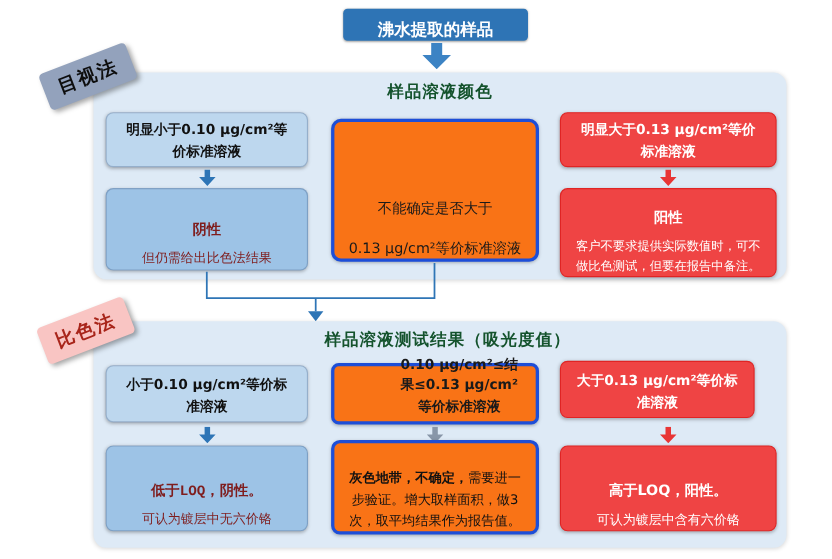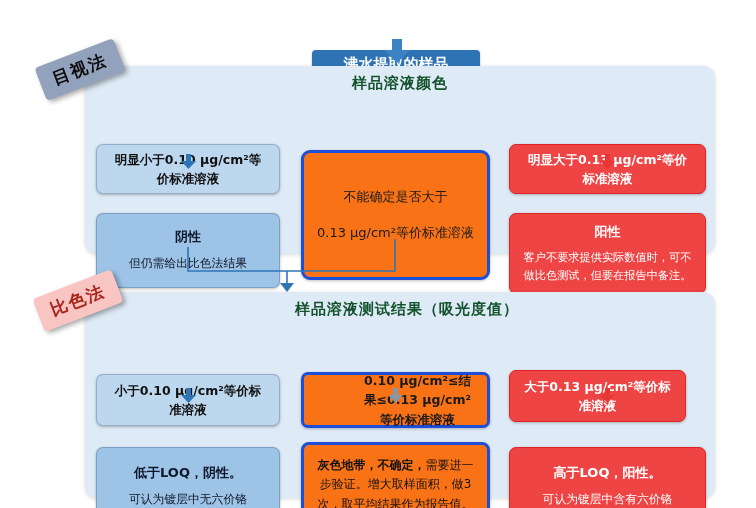--- a/index.html
+++ b/index.html
@@ -2,42 +2,42 @@
 <html><head>
 <meta charset="utf-8">
 <style>
   html,body{margin:0;padding:0;background:#ffffff;}
   .canvas{
     position:relative;width:756px;height:508px;background:#ffffff;overflow:hidden;
     font-family:"DejaVu Sans","Liberation Sans",sans-serif;
   }
   .abs{position:absolute;box-sizing:border-box;}
   .node{
-    display:flex;flex-direction:column;align-items:center;justify-content:center;
-    text-align:center;border-radius:7px;box-shadow:0 1px 3px rgba(0,0,0,.25);margin-top:42px;
+    display:flex;flex-direction:column;align-items:center;justify-content:flex-end;
+    text-align:center;border-radius:7px;box-shadow:0 1px 3px rgba(0,0,0,.25);
   }
   .start{
     background:#2E74B5;color:#fff;font-weight:bold;font-size:15px;
     border-radius:4px;box-shadow:0 1px 2px rgba(0,0,0,.35);
   }
   .panel{
     background:#DEEAF6;border-radius:12px;box-shadow:0 1px 4px rgba(0,0,0,.15);
   }
   .panel-title{
     text-align:center;font-weight:bold;font-size:15px;color:#14532d;letter-spacing:1px;
   }
   .tag{
     display:flex;align-items:center;justify-content:center;font-weight:bold;font-size:17px;
     border-radius:4px;box-shadow:2px 3px 5px rgba(0,0,0,.35);transform:rotate(-21deg);
     letter-spacing:2px;
   }
   .tag-visual{background:#93A2BC;color:#0d0d0d;}
   .tag-color{background:#F9C5C3;color:#A8251A;}
   .blue-light{background:#BDD7EE;color:#111;border:1px solid rgba(31,56,100,.25);}
-  .blue-mid{background:#9DC3E6;color:#0f172a;border:1px solid rgba(31,56,100,.25);}
+  .blue-mid{background:#9DC3E6;color:#7f1d1d;border:1px solid rgba(31,56,100,.25);font-family:Liberation Mono, monospace;}
   .graybox{background:#f97316;color:#1a1a1a;border:3px solid #1d4ed8;}
   .redbox{background:#ef4444;color:#fff;border:1px solid #e02424;}
   .cond{font-size:12.5px;line-height:1.55;padding:4px 12px;font-weight:bold;}
   .bold-line{font-weight:bold;font-size:13px;}
   .note{font-size:11.8px;line-height:1.6;padding:0 12px;}
   .gap{margin-top:8px;}
   svg{display:block;}
   .overlay{pointer-events:none;}
 </style>
 </head>

